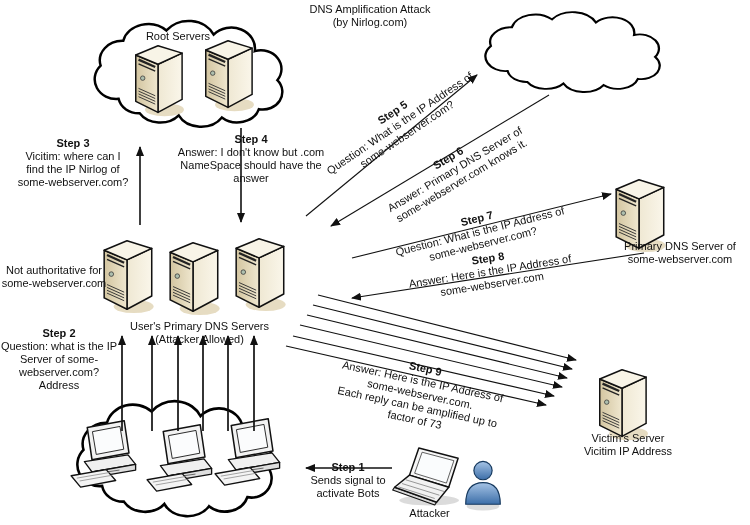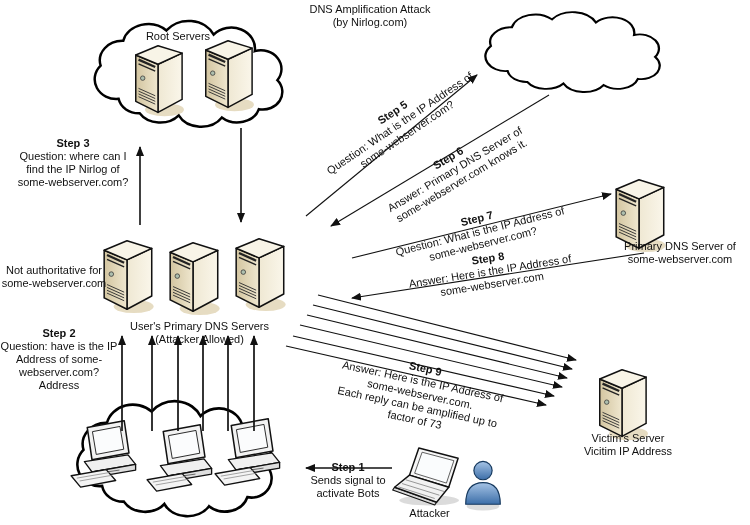--- a/index.html
+++ b/index.html
@@ -168,25 +168,31 @@
 
   <div class="lbl" style="left:270px;top:3px;width:200px">
     <div>DNS Amplification Attack</div>
     <div>(by Nirlog.com)</div>
   </div>
 
   <div class="lbl" style="left:118px;top:30px;width:120px">Root Servers</div>
 
   <div class="lbl" style="left:8px;top:137px;width:130px">
     <div class="b">Step 3</div>
-    <div>Question: where can I</div>
+    <div>Vicitim: where can I</div>
     <div>find the IP Nirlog of</div>
     <div>some-webserver.com?</div>
   </div>
 
+  <div class="lbl" style="left:170px;top:133px;width:162px">
+    <div class="b">Step 4</div>
+    <div>Answer: I don't know but .com</div>
+    <div>NameSpace should have the</div>
+    <div>answer</div>
+  </div>
 
   <div class="lbl rot" style="left:305px;top:104px;width:190px;transform:rotate(-34deg)">
     <div class="b">Step 5</div>
     <div>Question: What is the IP Address of</div>
     <div>some-webserver.com?</div>
   </div>
 
   <div class="lbl rot" style="left:360px;top:150px;width:190px;transform:rotate(-31deg)">
     <div class="b">Step 6</div>
     <div>Answer: Primary DNS Server of</div>
@@ -223,22 +229,22 @@
     <div>some-webserver.com</div>
   </div>
 
   <div class="lbl" style="left:112px;top:320px;width:175px">
     <div>User's Primary DNS Servers</div>
     <div>(Attacker Allowed)</div>
   </div>
 
   <div class="lbl" style="left:0px;top:327px;width:118px">
     <div class="b">Step 2</div>
-    <div>Question: have is the IP</div>
-    <div>Address of some-</div>
+    <div>Question: what is the IP</div>
+    <div>Server of some-</div>
     <div>webserver.com?</div>
     <div>Address</div>
   </div>
 
 
   <div class="lbl" style="left:294px;top:461px;width:108px">
     <div class="b">Step 1</div>
     <div>Sends signal to</div>
     <div>activate Bots</div>
   </div>

